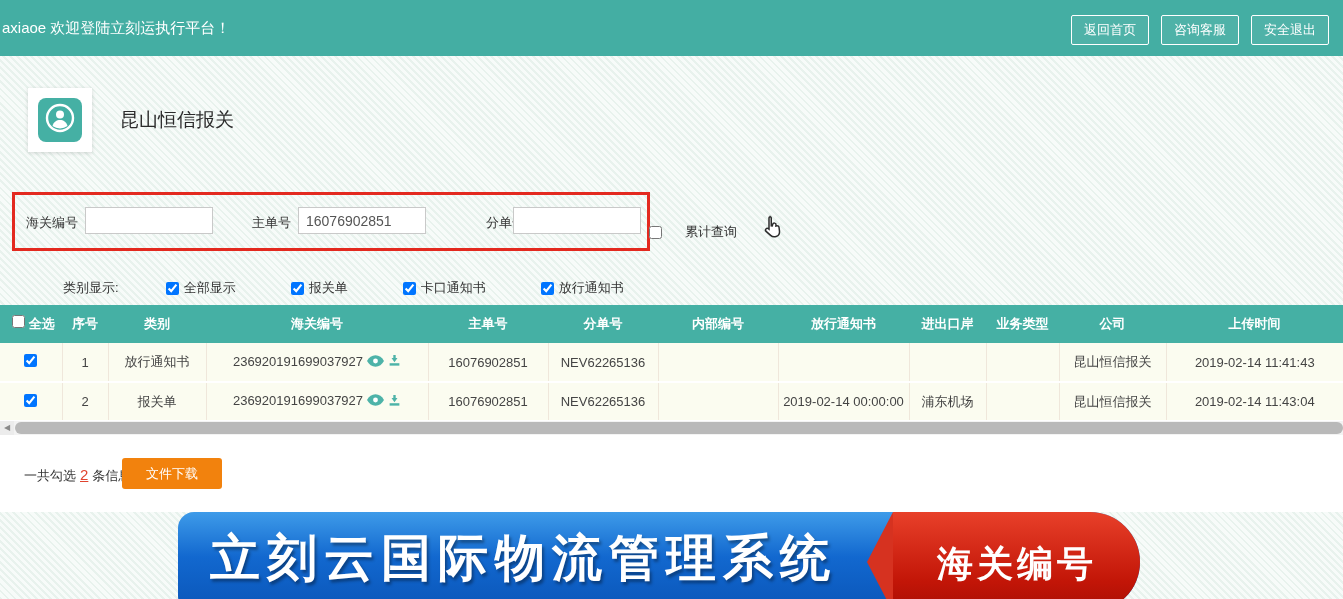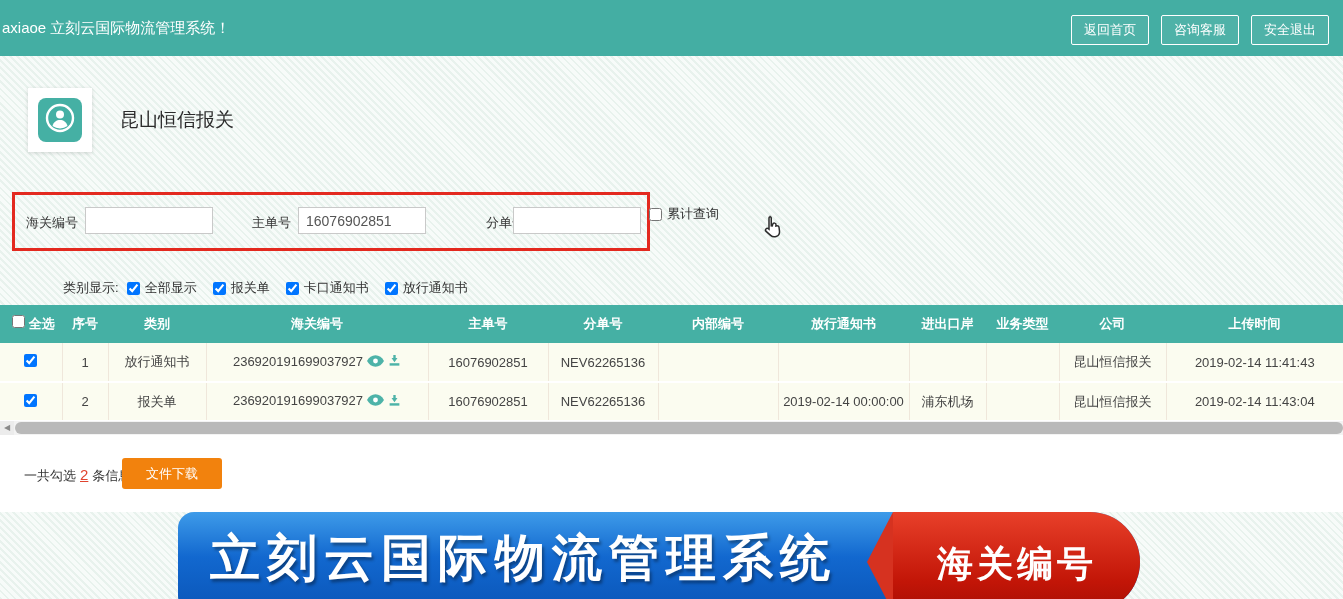--- a/index.html
+++ b/index.html
@@ -18,31 +18,31 @@
   .logo-card{position:absolute;left:28px;top:88px;width:64px;height:64px;background:#fff;
     box-shadow:0 1px 4px rgba(0,0,0,.15);}
   .logo-inner{position:absolute;left:10px;top:10px;right:10px;bottom:10px;background:#45b0a4;
     border-radius:8px;display:flex;align-items:center;justify-content:center;}
   .page-title{position:absolute;left:120px;top:107px;font-size:19px;color:#2b2b2b;}
   
   .search-annotation{position:absolute;left:12px;top:192px;width:638px;height:59px;border:3px solid #e3291f;}
   .fld-label{position:absolute;top:214px;font-size:13px;color:#333;}
   .fld-input{position:absolute;top:207px;width:128px;height:27px;border:1px solid #c9c9c9;background:#fff;
     font-size:14px;color:#555;padding:0 7px;font-family:inherit;}
-  .cumulative{position:absolute;left:649px;top:205px;display:flex;align-items:center;gap:5px;
+  .cumulative{position:absolute;left:649px;top:223px;display:flex;align-items:center;gap:23px;
     font-size:13px;color:#333;}
   .query-annotation{position:absolute;left:744px;top:200px;width:114px;height:41px;border:3px solid #e3291f;
     display:flex;}
   .query-btn{flex:1;margin:1px;background:#45b0a4;border:1px solid #3a9c91;color:#fff;font-size:14px;
     cursor:pointer;font-family:inherit;}
   .cursor-icon{position:absolute;left:758px;top:212px;width:30px;height:30px;pointer-events:none;}
   
   .filter-row{position:absolute;left:24px;top:279px;display:flex;align-items:center;font-size:13px;color:#333;}
   .filter-row .cap{margin-right:8px;margin-left:39px;}
-  .filter-opt{display:flex;align-items:center;gap:5px;margin-right:16px;cursor:pointer;}
+  .filter-opt{display:flex;align-items:center;gap:5px;margin-right:16px;cursor:pointer;margin-left:39px;}
   
   .table-wrap{position:absolute;left:0;top:305px;width:1294px;border-radius:22px;}
   table{border-collapse:collapse;table-layout:fixed;width:1343px;}
   thead th{background:#45b0a4;color:#fff;font-size:13px;font-weight:bold;height:38px;text-align:center;
     overflow:hidden;white-space:nowrap;}
   th.selcol{text-align:left;padding-left:12px;}
   tbody td{background:#fbfcf0;height:39px;text-align:center;font-size:13px;color:#444;
     border-right:1px solid #efe7db;border-bottom:2px solid #fff;overflow:hidden;white-space:nowrap;}
   tbody td:last-child{border-right:none;}
   .cell-icons{display:inline-flex;align-items:center;gap:4px;vertical-align:middle;margin-left:4px;}
@@ -70,21 +70,21 @@
     border-top:50px solid transparent;border-bottom:50px solid transparent;border-right:26px solid #d63220;}
   .banner-cta{position:absolute;left:44px;top:28px;font-size:36px;font-weight:bold;color:#fff;
     letter-spacing:4px;white-space:nowrap;cursor:pointer;}
 </style>
 </head>
 <body>
 
 <div id="app">
 
   <div class="topbar">
-    <div class="welcome">axiaoe 立刻云国际物流管理系统！</div>
+    <div class="welcome">axiaoe 欢迎登陆立刻运执行平台！</div>
     <div class="topbar-buttons">
       <button class="tb-btn">返回首页</button>
       <button class="tb-btn">咨询客服</button>
       <button class="tb-btn">安全退出</button>
     </div>
   </div>
 
   <div class="logo-card">
     <div class="logo-inner">
       <span>

